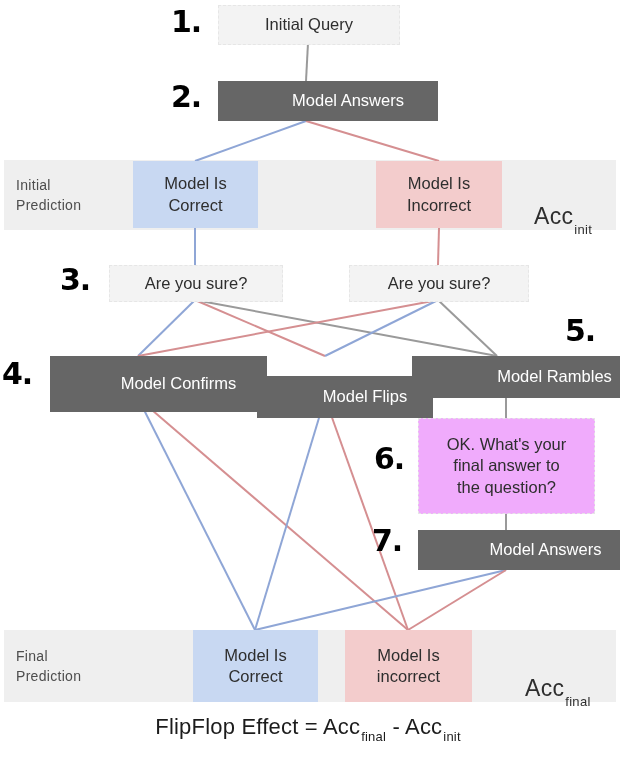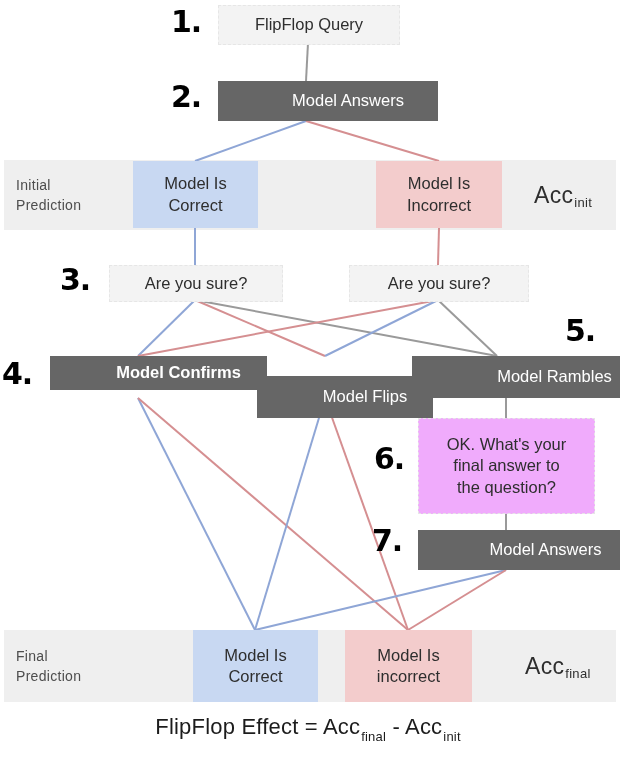--- a/index.html
+++ b/index.html
@@ -6,21 +6,21 @@
   #fig{
     position:relative;width:620px;height:760px;background:#ffffff;overflow:hidden;
     font-family:"Liberation Sans",sans-serif;
   }
   .band{position:absolute;left:4px;width:612px;z-index:0;}
   .band-label{
     position:absolute;left:12px;top:0;height:100%;display:flex;align-items:center;
     font-size:14px;line-height:1.45;color:#4d4d4d;white-space:pre-line;letter-spacing:.3px;
   }
   .acc{
-    position:absolute;top:0;height:100%;display:flex;align-items:center;
+    position:absolute;top:0;height:100%;display:flex;align-items:flex-end;
     font-size:23px;color:#2e2e2e;letter-spacing:.3px;
   }
   .acc .sub{font-size:13px;position:relative;top:7px;margin-left:1px;}
   .node{
     position:absolute;z-index:2;display:flex;align-items:center;justify-content:center;
     text-align:center;white-space:pre-line;font-size:16.5px;line-height:1.3;color:#2e2e2e;
   }
   .node.light{border:1px dashed #e6e6e6;}
   .node.dark{color:#ffffff;padding-left:40px;}
   .step{
@@ -72,35 +72,35 @@
       <line x1="506" y1="398" x2="506" y2="418" stroke="#9a9a9a" stroke-width="2"></line>
       <line x1="506" y1="512" x2="506" y2="530" stroke="#9a9a9a" stroke-width="2"></line>
       <line x1="138" y1="398" x2="255" y2="630" stroke="#8fa6d6" stroke-width="2"></line>
       <line x1="138" y1="398" x2="408" y2="630" stroke="#d58f91" stroke-width="2"></line>
       <line x1="325" y1="398" x2="255" y2="630" stroke="#8fa6d6" stroke-width="2"></line>
       <line x1="325" y1="398" x2="408" y2="630" stroke="#d58f91" stroke-width="2"></line>
       <line x1="506" y1="570" x2="255" y2="630" stroke="#8fa6d6" stroke-width="2"></line>
       <line x1="506" y1="570" x2="408" y2="630" stroke="#d58f91" stroke-width="2"></line>
     </svg>
 
-  <div class="node light" style="left: 218px; top: 5px; width: 180px; height: 38px; background: rgb(243, 243, 243);">FlipFlop Query</div>
+  <div class="node light" style="left: 218px; top: 5px; width: 180px; height: 38px; background: rgb(243, 243, 243);">Initial Query</div>
 
   <div class="node dark" style="left: 218px; top: 81px; width: 180px; height: 40px; background: rgb(102, 102, 102);">Model Answers</div>
 
   <div class="node" style="left: 133px; top: 161px; width: 125px; height: 67px; background: rgb(200, 216, 242);">Model Is
 Correct</div>
 
   <div class="node" style="left: 376px; top: 161px; width: 126px; height: 67px; background: rgb(243, 204, 204);">Model Is
 Incorrect</div>
 
   <div class="node light" style="left: 109px; top: 265px; width: 172px; height: 35px; background: rgb(243, 243, 243);">Are you sure?</div>
 
   <div class="node light" style="left: 349px; top: 265px; width: 178px; height: 35px; background: rgb(243, 243, 243);">Are you sure?</div>
 
-  <div class="node dark" style="left: 50px; top: 356px; width: 177px; height: 34px; background: rgb(102, 102, 102); font-weight: bold;">Model Confirms</div>
+  <div class="node dark" style="left: 50px; top: 356px; width: 177px; height: 56px; background: rgb(102, 102, 102);">Model Confirms</div>
 
   <div class="node dark" style="left: 257px; top: 356px; width: 136px; height: 42px; background: rgb(102, 102, 102); margin-top: 20px;">Model Flips</div>
 
   <div class="node dark" style="left: 412px; top: 356px; width: 205px; height: 42px; background: rgb(102, 102, 102);">Model Rambles</div>
 
   <div class="node light" style="left: 418px; top: 418px; width: 175px; height: 94px; background: #f0abfc;">OK. What's your
 final answer to
 the question?</div>
 
   <div class="node dark" style="left: 418px; top: 530px; width: 175px; height: 40px; background: rgb(102, 102, 102);">Model Answers</div>

